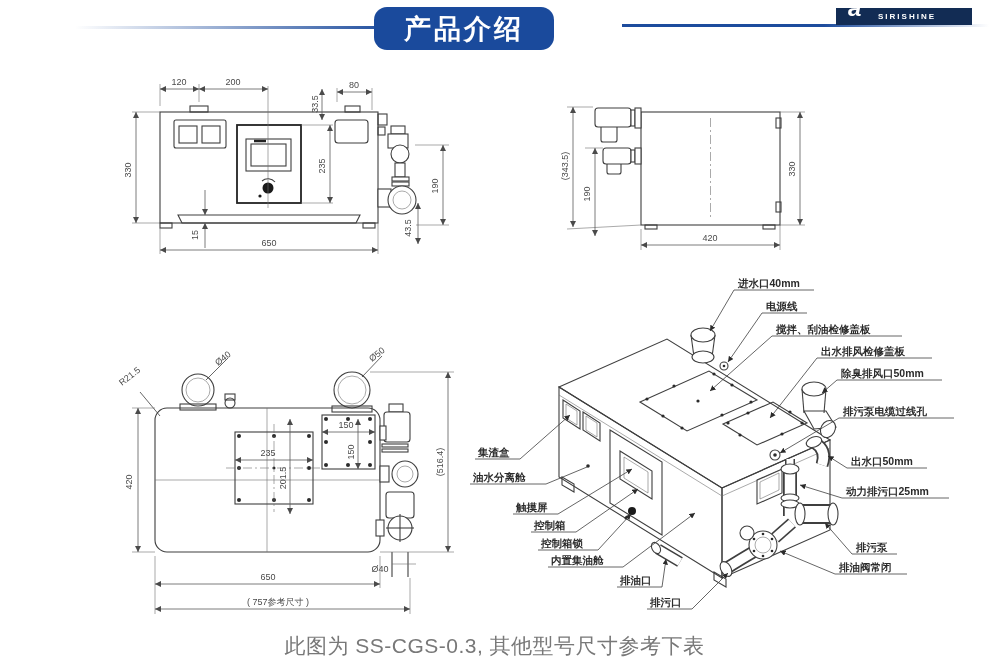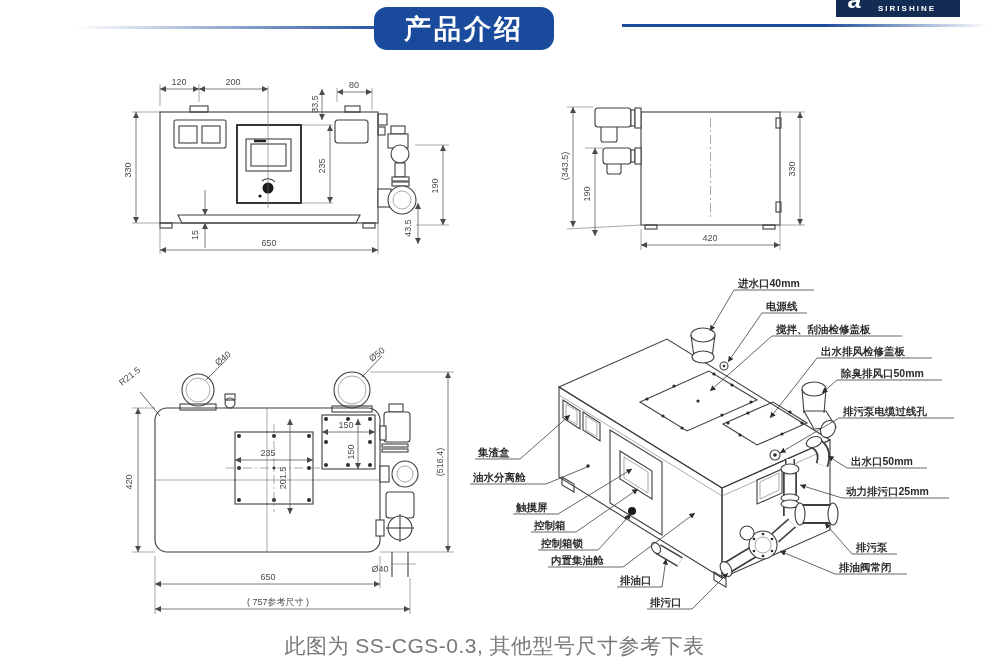--- a/index.html
+++ b/index.html
@@ -6,21 +6,21 @@
   .page{position:relative;width:989px;height:665px;background:#fff;overflow:hidden;
         font-family:"Liberation Sans",sans-serif;}
   
   .hline-left{position:absolute;left:75px;top:26px;width:318px;height:3px;
     background:linear-gradient(to right,rgba(26,74,156,0),#1d4c9d);}
   .hline-right{position:absolute;left:622px;top:24px;width:367px;height:3px;
     background:linear-gradient(to right,#1d4c9d 55%,rgba(26,74,156,0));}
   .badge{position:absolute;left:374px;top:7px;width:180px;height:43px;border-radius:13px;
     background:#1a4a9c;color:#fff;display:flex;align-items:center;justify-content:center;
     font-size:27px;font-weight:600;letter-spacing:3px;}
-  .logo{position:absolute;left:836px;top:0;width:124px;height:17px;background:#122c54;
+  .logo{position:absolute;left:836px;top:8px;width:136px;height:17px;background:#122c54;
     overflow:hidden;color:#fff;}
   .logo .mark{position:absolute;left:12px;top:-14px;font-size:24px;font-weight:bold;font-style:italic;}
   .logo .word{position:absolute;left:42px;top:4px;font-size:8px;font-weight:bold;letter-spacing:2px;}
   
   svg{position:absolute;}
   .oln{stroke:#3f3f3f;stroke-width:1.1;fill:none;}
   .oln2{stroke:#3f3f3f;stroke-width:1.1;fill:#fff;}
   .thick{stroke:#222;stroke-width:1.8;fill:none;}
   .thin{stroke:#707070;stroke-width:.6;fill:none;}
   .dln{stroke:#5a5a5a;stroke-width:.8;fill:none;}

